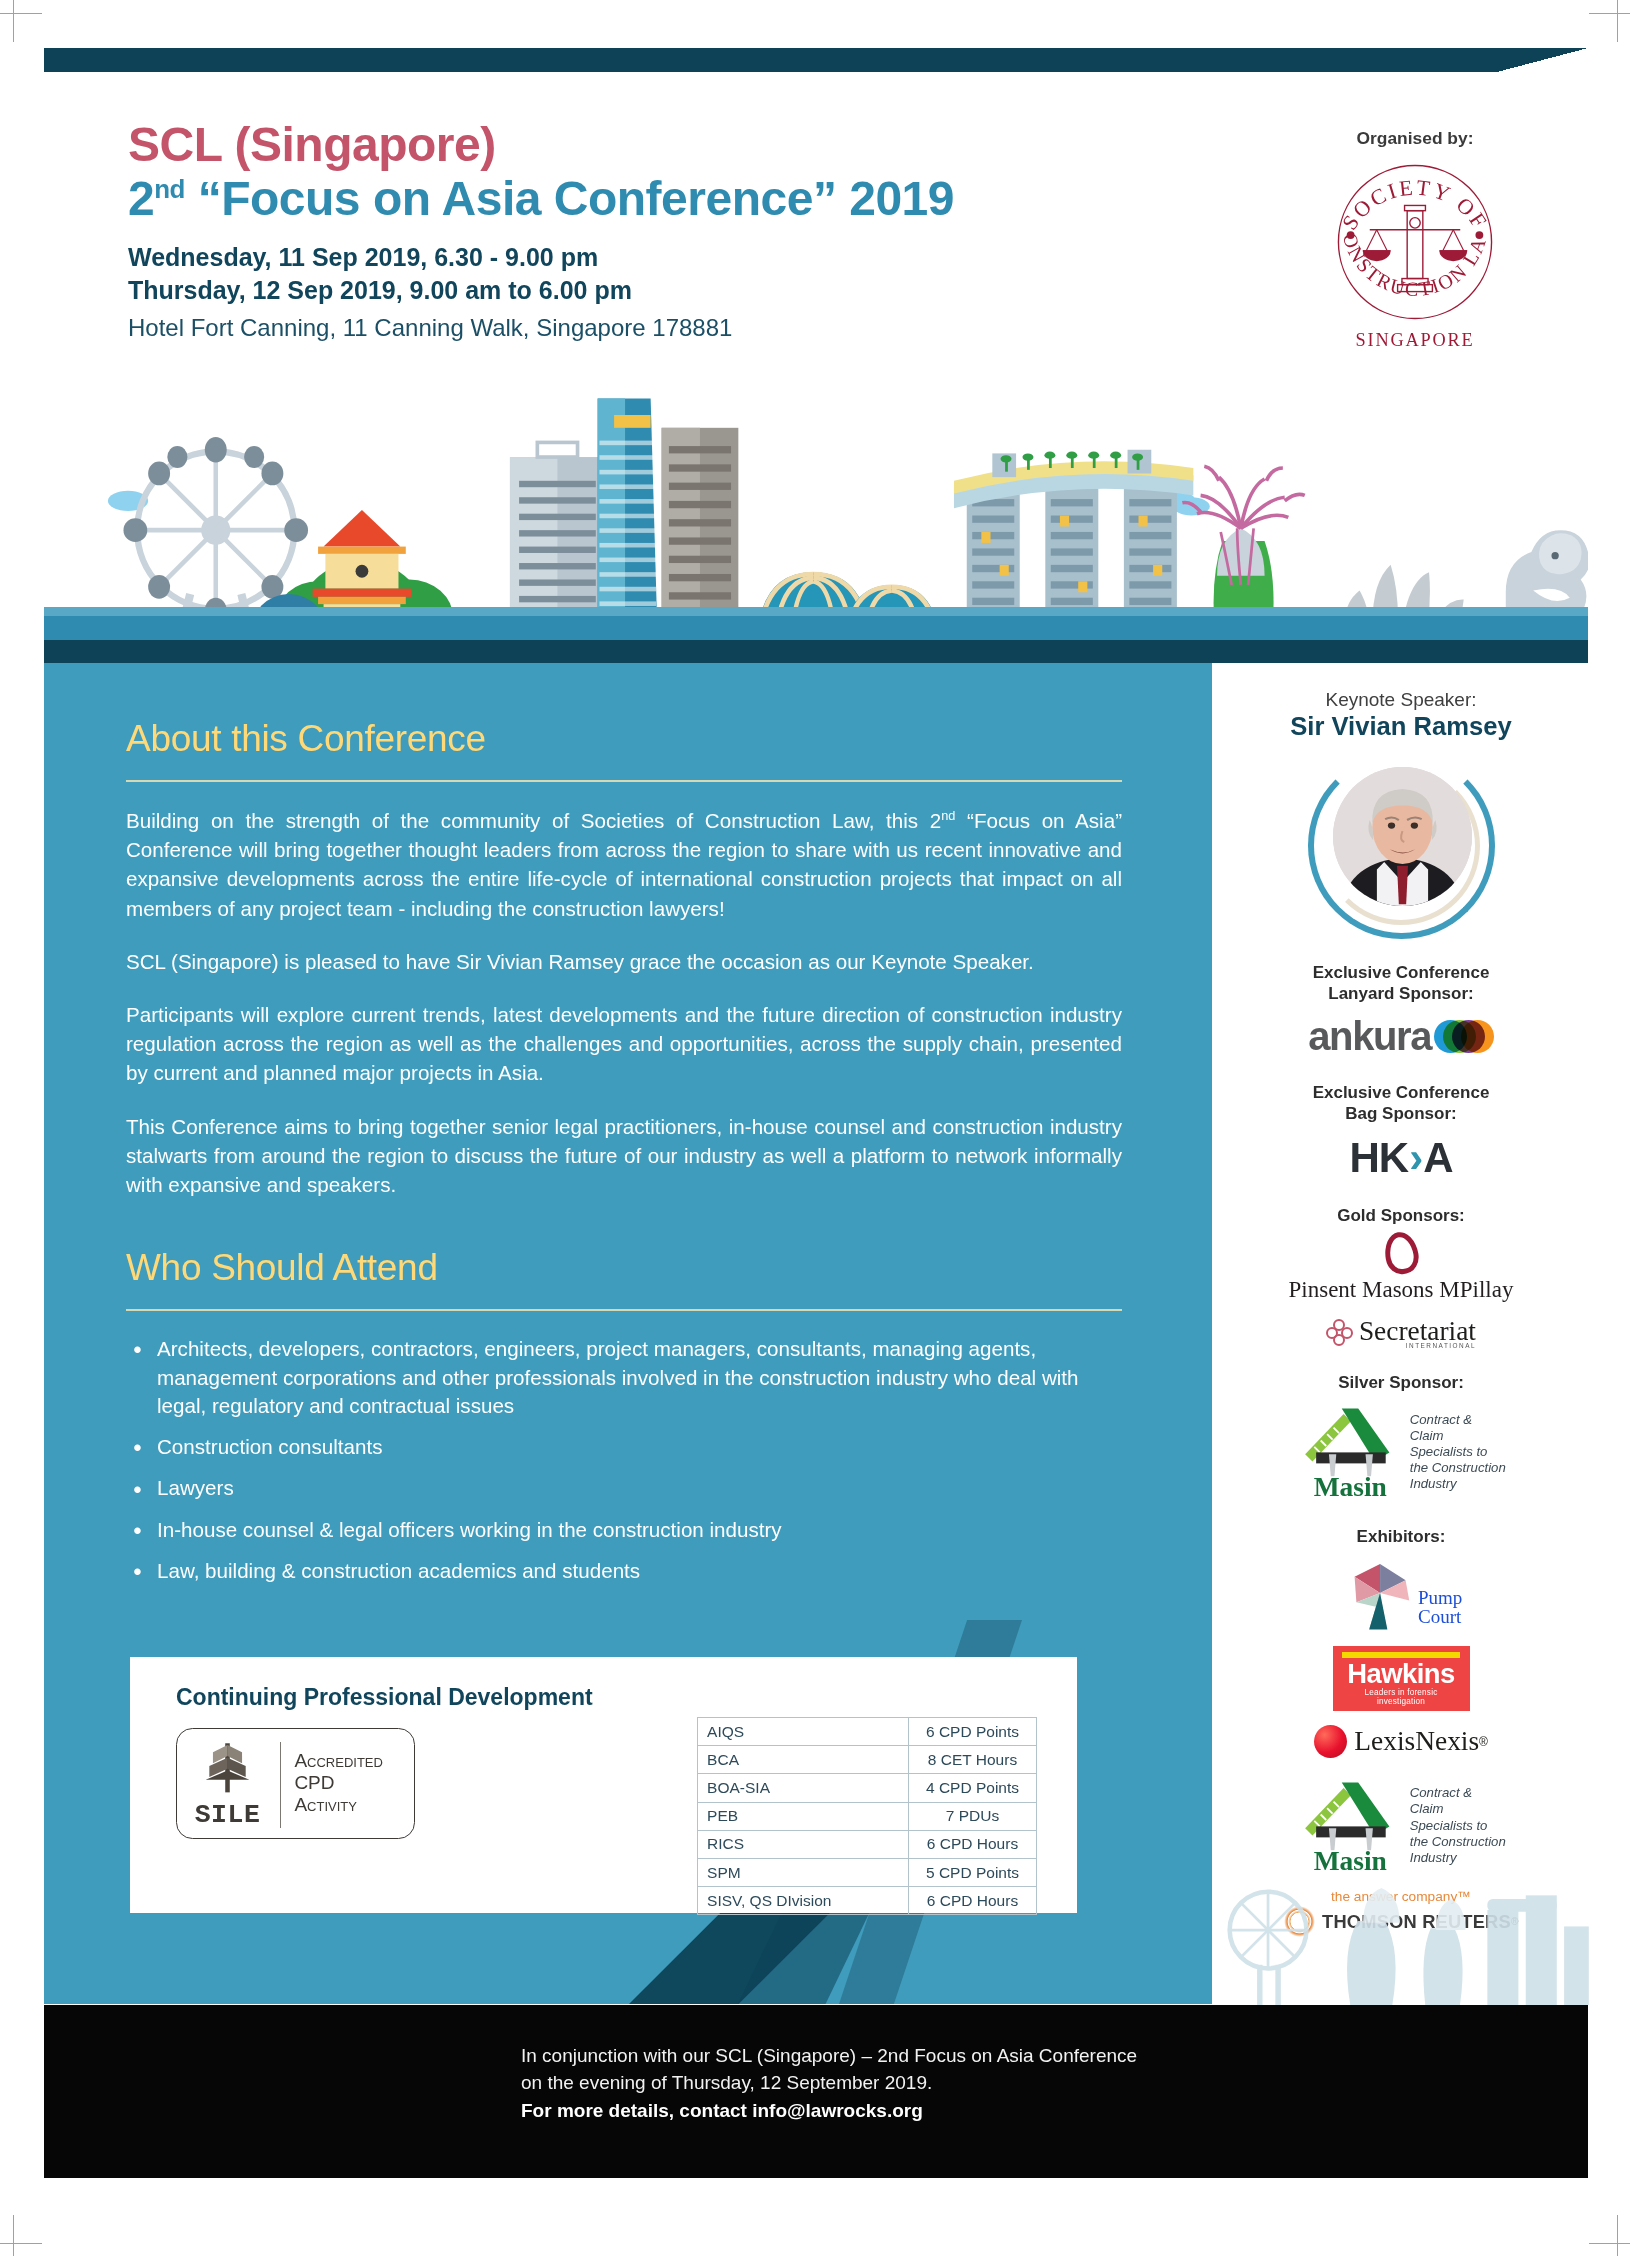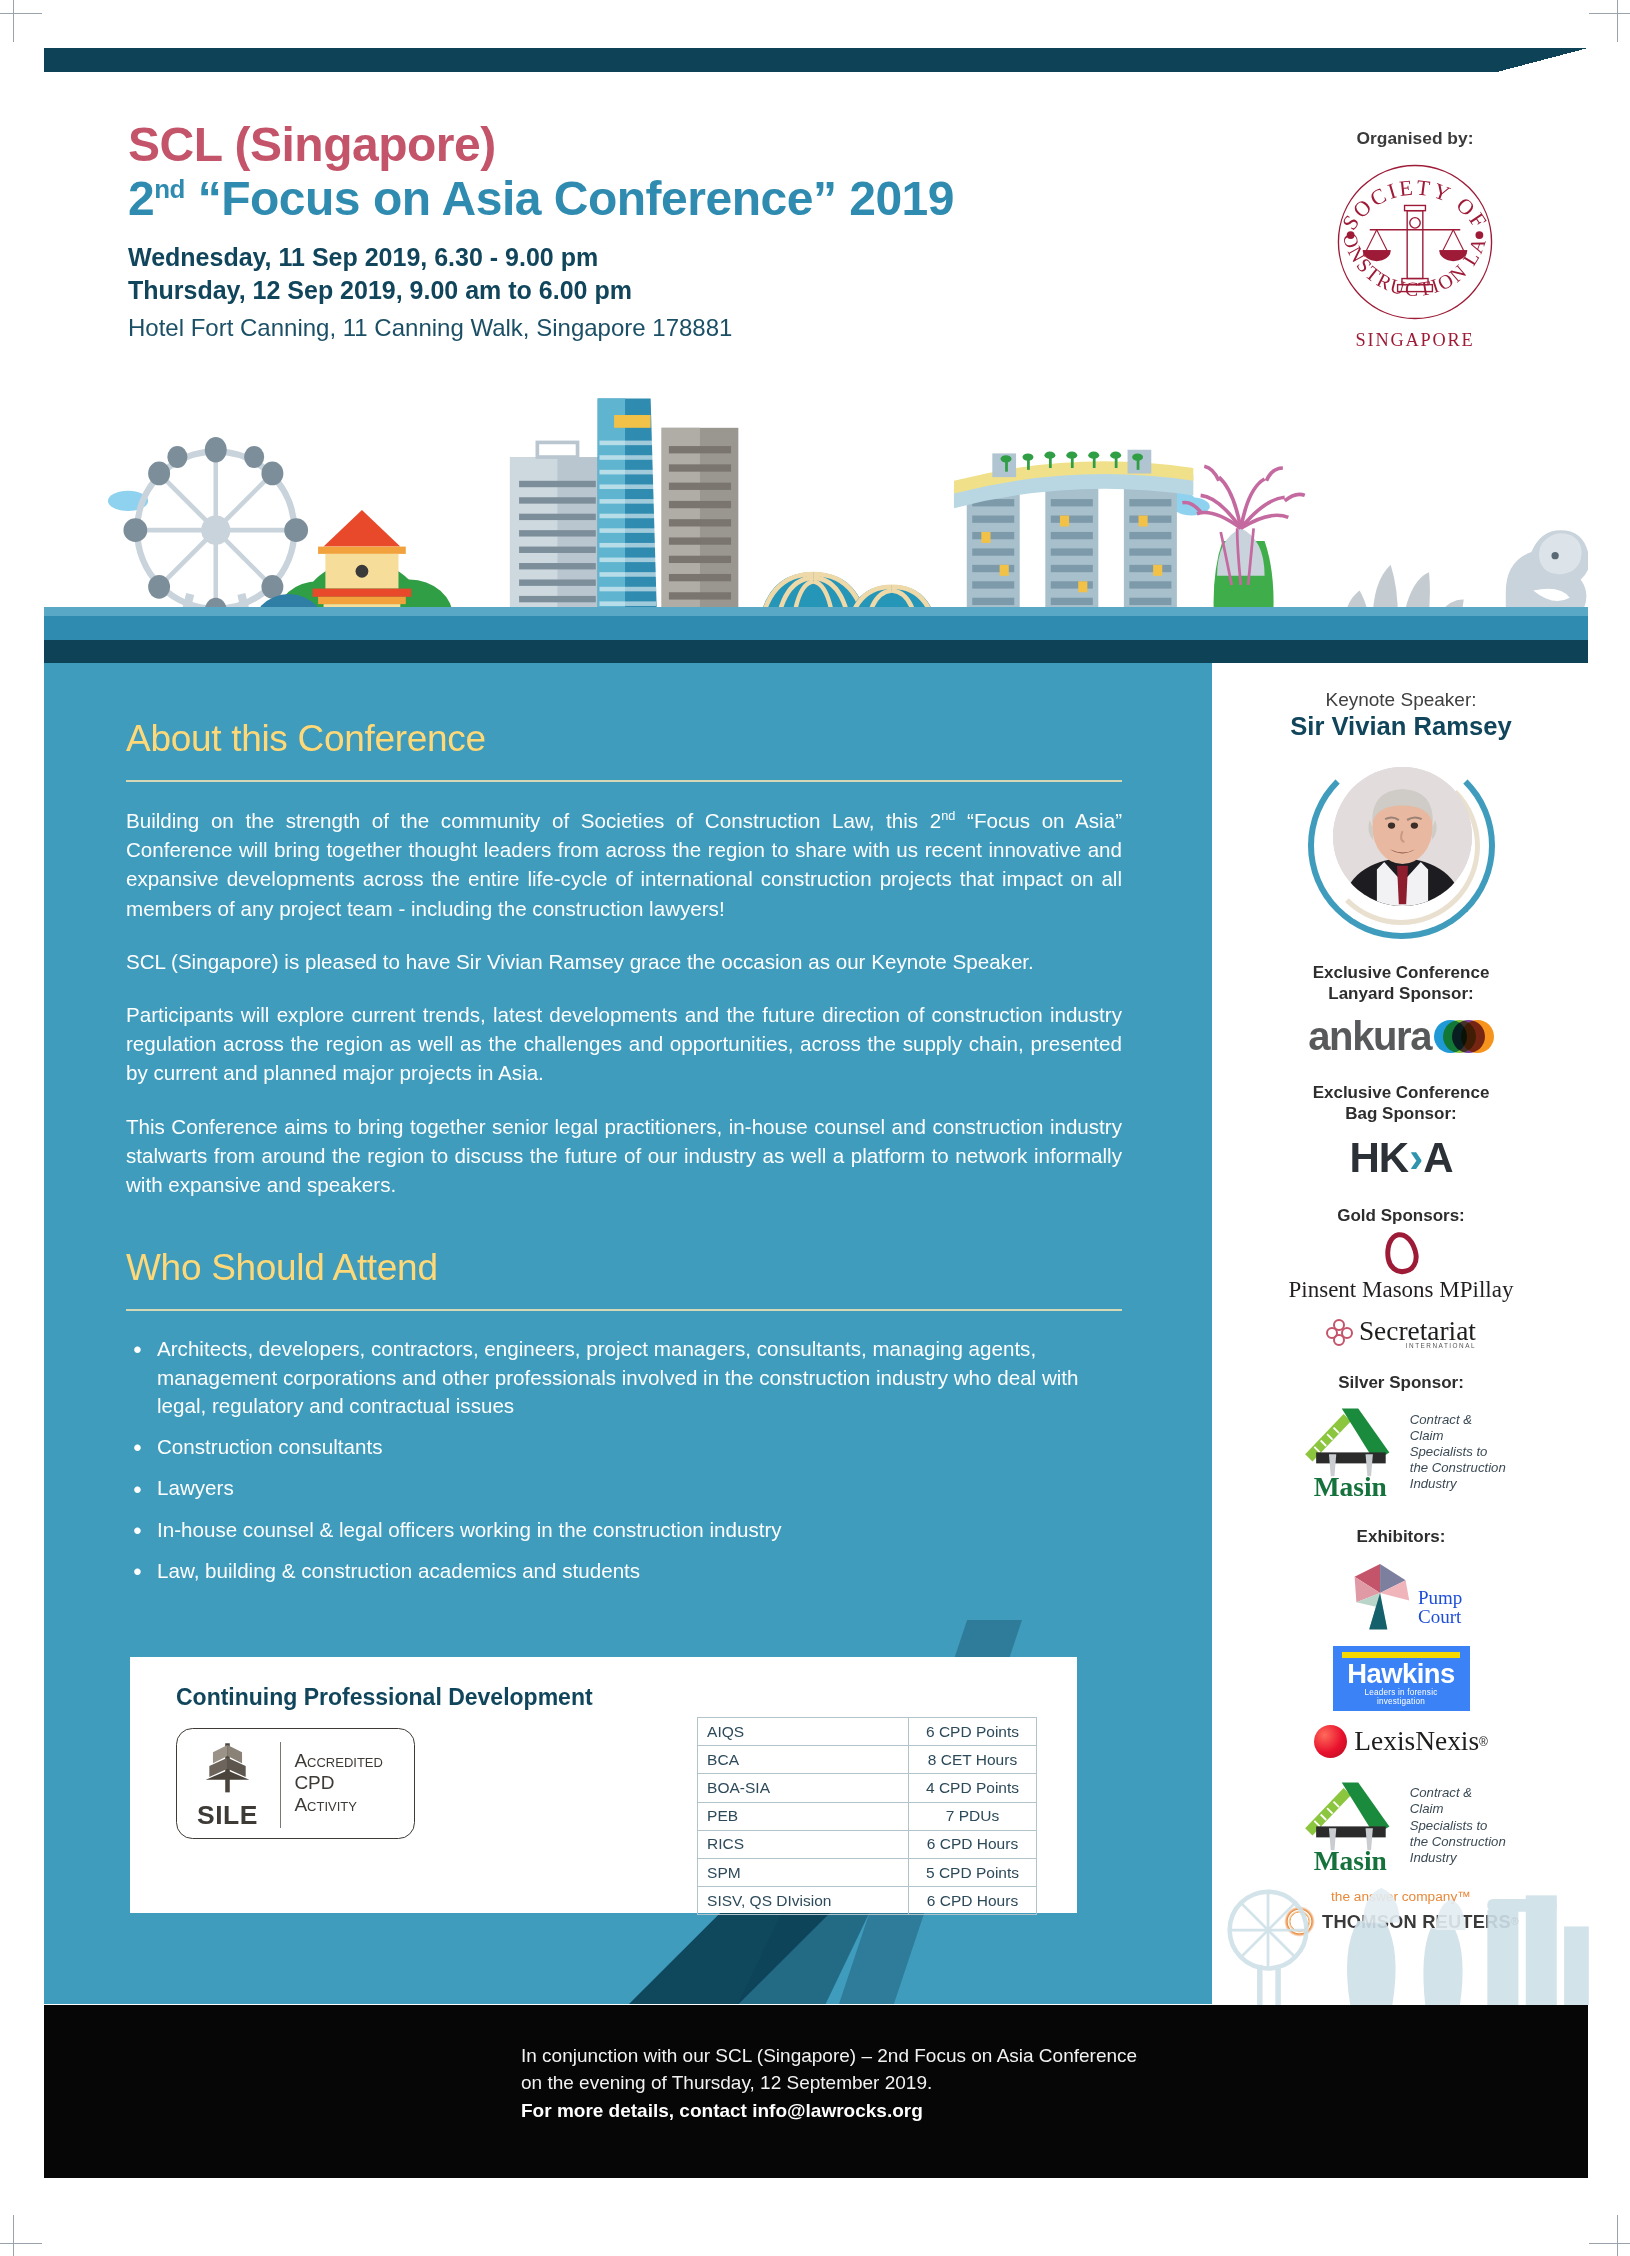--- a/index.html
+++ b/index.html
@@ -101,21 +101,21 @@
     background: #ffffff;
   }
   .cpd-title { font-size: 23px; font-weight: bold; color: #10455c; margin: 27.4px 0 0 46px; }
   .cpd-row { display: flex; align-items: flex-start; margin: 16.4px 0 0 46px; }
   .sile-badge {
     width: 239px; height: 111px; border: 1.8px solid #3e3a36; border-radius: 16.4px;
     display: flex; align-items: center; position: relative;
   }
   .sile-left { width: 101px; text-align: center; }
   .sile-wheat { width: 57px; height: 60px; margin: 0 auto; }
-  .sile-word { font-size: 26.5px; font-weight: bold; color: #3e3a36; letter-spacing: 0.5px; margin-top: 0.9px; }
+  .sile-word { font-size: 26.5px; font-weight: bold; color: #3e3a36; letter-spacing: 0.5px; margin-top: 0.9px; font-family: Liberation Mono, monospace; }
   .sile-div { position: absolute; left: 103px; top: 12.8px; width: 0.9px; height: 86px; background: #7d7771; }
   .sile-right { margin-left: 16.4px; }
   .sile-right div {
     font-size: 19px; color: #3e3a36; line-height: 1.18; font-variant: small-caps;
     font-family: "Liberation Sans", sans-serif;
   }
   .cpd-meta { margin-left: 37px; margin-top: 25.6px; }
   .cpd-meta div { font-size: 20px; color: #4a5560; line-height: 1.42; }
 
   .cpd-table { position: absolute; right: 40px; top: 60px; width: 340px; border-collapse: collapse; }
@@ -168,21 +168,21 @@
   .masin-word { font-size: 27.4px; font-weight: bold; color: #15723c;
                 font-family: "Liberation Serif", serif; text-align: center; margin-top: -11px; }
   .masin-tag { text-align: left; margin-left: 5.5px; }
   .masin-tag div { font-size: 13.2px; font-style: italic; color: #3b4a55; line-height: 1.22; }
 
   .pump { margin-top: 5.5px; display: flex; align-items: flex-end; justify-content: center; }
   .pump-mark { width: 82px; height: 82px; position: relative; }
   .pump-txt { font-family: "Liberation Serif", serif; font-size: 19px; color: #1d4ed8;
               line-height: 1.0; text-align: left; margin-left: -3.7px; margin-bottom: 9.1px; }
 
-  .hawkins { width: 137px; margin: 11px auto 0 auto; background: #3b82f6; padding: 5.5px 9.1px 4.6px 9.1px; }
+  .hawkins { width: 137px; margin: 11px auto 0 auto; background: #ef4444; padding: 5.5px 9.1px 4.6px 9.1px; }
   .hawkins-bar { height: 6.4px; background: #f5d800; margin-bottom: 1.8px; }
   .hawkins-t { font-size: 27.4px; font-weight: bold; color: #fff; line-height: 1; letter-spacing: -0.5px; }
   .hawkins-s { font-size: 8.2px; color: #fff; letter-spacing: 0.2px; margin-top: 0.9px; }
 
   .lexis { display: flex; align-items: center; justify-content: center; margin-top: 14.6px; }
   .lexis-ball { width: 33px; height: 33px; border-radius: 50%;
                 background: radial-gradient(circle at 32% 30%, #ff6a5a 0%, #e8112d 55%, #b00d22 100%); }
   .lexis-t { font-size: 27.4px; color: #1d1d1b; margin-left: 7.3px; font-family: "Liberation Serif", serif; }
 
   .tr-wrap { margin-top: 12.8px; }

